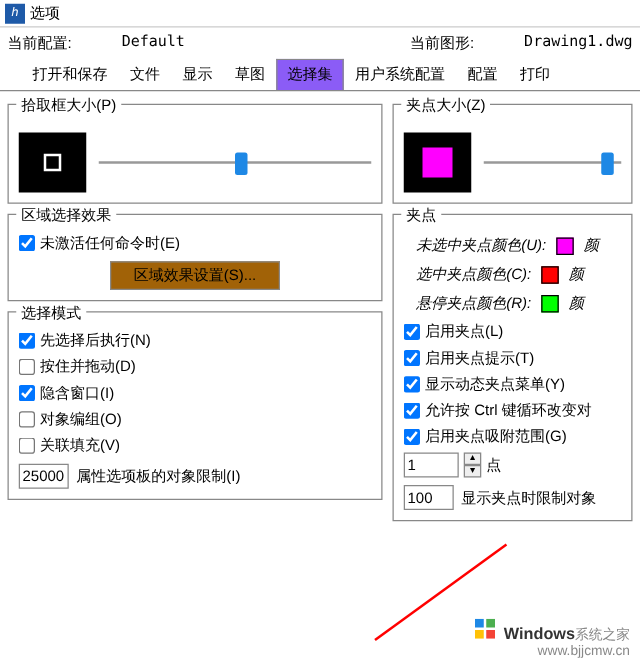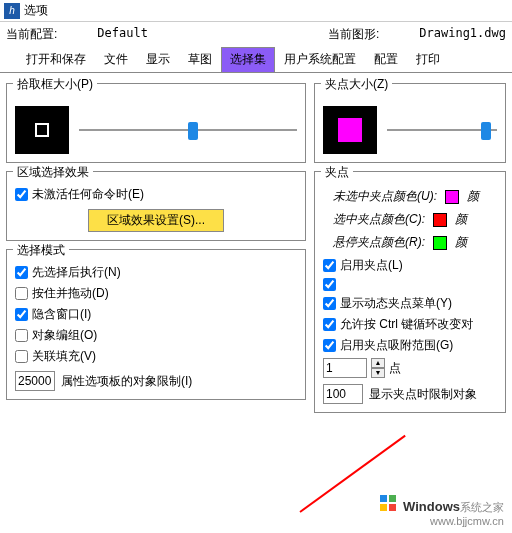--- a/index.html
+++ b/index.html
@@ -20,21 +20,21 @@
     .group-title { position: absolute; top: -8px; left: 6px; background: #fff; padding: 0 4px; font-size: 12px; }
     .slider-row { display: flex; align-items: center; gap: 10px; margin-top: 12px; }
     .swatch { width: 54px; height: 48px; background: #000; display: flex; align-items: center; justify-content: center; }
     .swatch-inner-box { width: 14px; height: 14px; border: 2px solid #fff; }
     .swatch-inner-fill { width: 24px; height: 24px; background: #f0f; }
     .slider { flex: 1; height: 20px; position: relative; }
     .slider-track { position: absolute; top: 9px; left: 0; right: 0; height: 2px; background: #999; }
     .slider-thumb { position: absolute; top: 2px; width: 10px; height: 18px; background: #1e88e5; border-radius: 2px; }
     .check-row { display: flex; align-items: center; margin: 4px 0; gap: 4px; }
     .check-row input[type=checkbox] { width: 13px; height: 13px; }
-    .btn { border: 1px solid #888; background: #fde047; padding: 2px 18px; cursor: pointer; font-size: 12px; }
+    .btn { border: 1px solid #888; background: #a16207; padding: 2px 18px; cursor: pointer; font-size: 12px; }
     .btn-center { display: flex; justify-content: center; margin-top: 6px; }
     .color-row { display: flex; align-items: center; margin: 6px 0; gap: 8px; white-space: nowrap; font-style: italic; }
     .color-swatch { width: 14px; height: 14px; border: 1px solid #000; flex-shrink: 0; }
     .spin-row { display: flex; align-items: center; gap: 4px; margin: 4px 0; }
     .spin-input { width: 44px; height: 20px; border: 1px solid #888; padding: 0 2px; font-size: 12px; }
     .spin-btns { display: flex; flex-direction: column; }
     .spin-btn { width: 14px; height: 10px; border: 1px solid #888; background: #efefef; font-size: 7px; line-height: 7px; text-align: center; cursor: pointer; }
     .num-input { width: 40px; height: 20px; border: 1px solid #888; padding: 0 2px; font-size: 12px; }
     .inline-row { display: flex; align-items: center; gap: 6px; margin-top: 6px; white-space: nowrap; }
     .watermark { position: absolute; bottom: 6px; right: 8px; color: #888; font-size: 11px; text-align: right; pointer-events: none; }
@@ -161,20 +161,21 @@
         <div class="color-swatch" style="background:#00ff00"></div>
         <span>颜</span>
       </div>
 
       <label class="check-row">
         <input type="checkbox" checked="" style="">
         <span>启用夹点(L)</span>
       </label>
       <label class="check-row">
         <input type="checkbox" checked="" style="">
+        <span>启用夹点提示(T)</span>
       </label>
       <label class="check-row">
         <input type="checkbox" checked="" style="">
         <span>显示动态夹点菜单(Y)</span>
       </label>
       <label class="check-row">
         <input type="checkbox" checked="" style="">
         <span>允许按 Ctrl 键循环改变对</span>
       </label>
       <label class="check-row">

